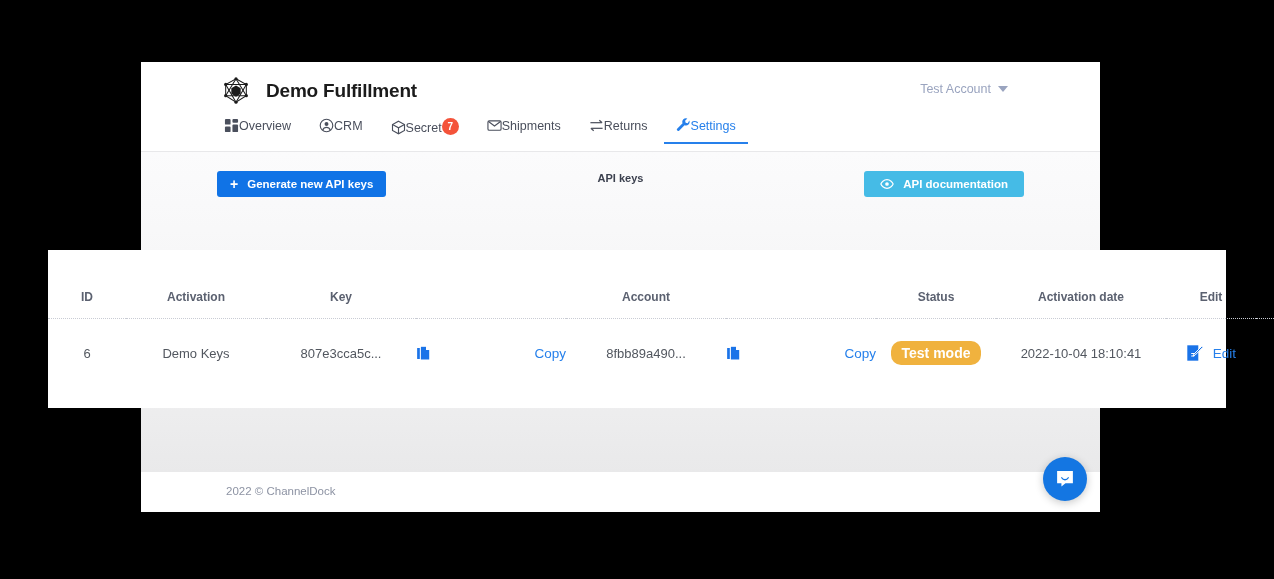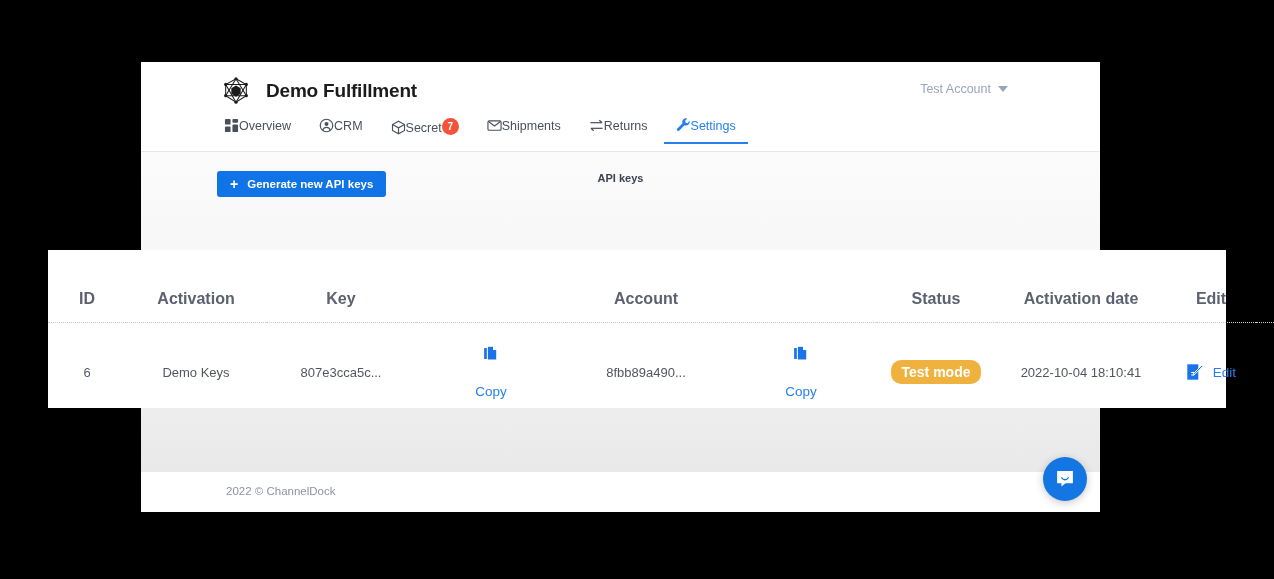--- a/index.html
+++ b/index.html
@@ -130,21 +130,21 @@
     position: absolute; left: 48px; top: 250px;
     width: 1178px; height: 158px;
     background: #fff;
     z-index: 5;
   }
   .api-table {
     width: 100%; border-collapse: collapse;
     table-layout: fixed;
   }
   .api-table th {
-    font-size: 16px; font-weight: bold; color: #5b6170;
+    font-size: 12px; font-weight: bold; color: #5b6170;
     padding: 40px 0 14px 0;
     border-bottom: 1px dotted #c9ccd4;
   }
   .api-table td {
     font-size: 13px; color: #52575f;
     text-align: center;
     padding: 22px 0 0 0;
     vertical-align: middle;
   }
   .col-id   { width: 78px; }
@@ -154,23 +154,22 @@
   .col-sec  { width: 160px; }
   .col-scopy{ width: 150px; }
   .col-stat { width: 120px; }
   .col-date { width: 170px; }
   .col-edit { width: 90px; }
   .col-del  { width: 90px; }
 
   .mono-trunc { color: #545a63; font-size: 13px; }
 
   .copy-cell {
-    display: flex; align-items: center; justify-content: center; gap: 22px;
+    display: flex; align-items: center; justify-content: space-between; gap: 22px;
     cursor: pointer;
-    flex-direction: column;
   }
   .copy-icon { width: 17px; height: 17px; display: block; }
   .copy-label { color: #2680eb; font-size: 13.5px; }
 
   .status-pill {
     display: inline-block;
     background: #f0b23e; color: #fff;
     font-size: 14px; font-weight: bold;
     padding: 4px 11px; border-radius: 10px;
     white-space: nowrap;
@@ -298,20 +297,29 @@
     <div class="content">
       <div class="action-bar">
 
         <button class="btn btn-generate">
           <span class="plus-icon">+</span>
           <span>Generate new API keys</span>
         </button>
 
         <div class="page-title">API keys</div>
 
+        <button class="btn btn-docs">
+          <span>
+            <svg class="eye-icon" viewBox="0 0 16 16">
+              <path d="M8 3C4.3 3 1.6 6.2 1 8c.6 1.8 3.3 5 7 5s6.4-3.2 7-5c-.6-1.8-3.3-5-7-5z" fill="none" stroke="#fff" stroke-width="1.3"></path>
+              <circle cx="8" cy="8" r="2.1" fill="#fff"></circle>
+            </svg>
+          </span>
+          <span>API documentation</span>
+        </button>
       </div>
     </div>
 
     <div class="app-footer">
       <div class="footer-text">2022 © ChannelDock</div>
     </div>
   </div>
 
   <div class="table-panel">
     <table class="api-table">

